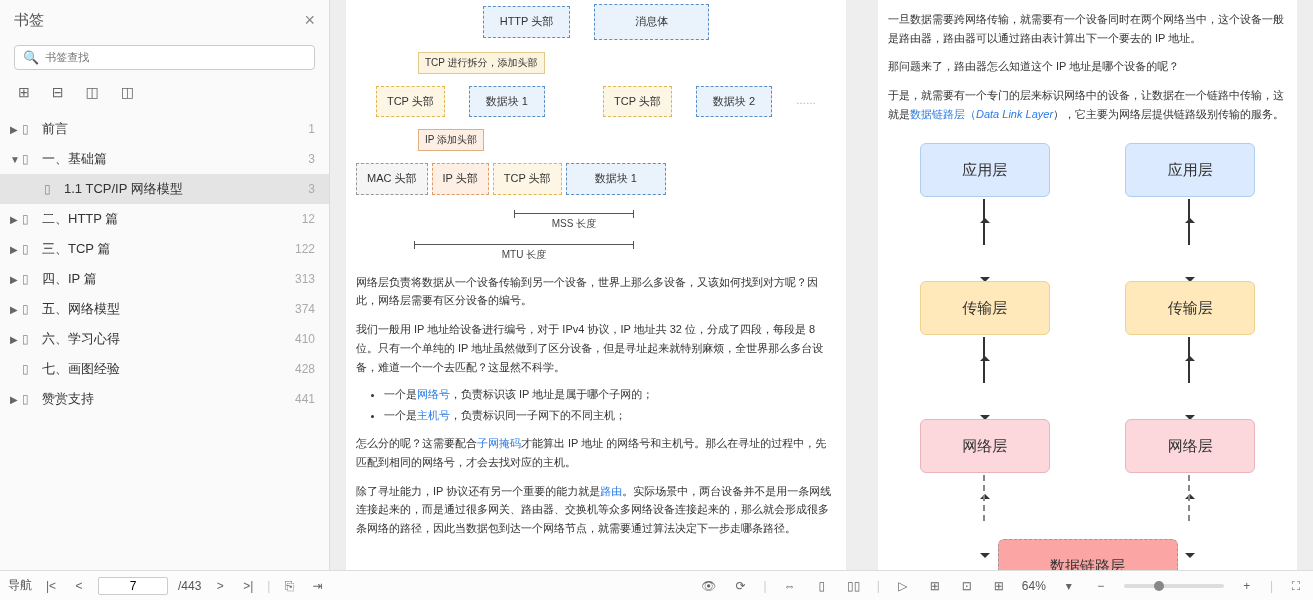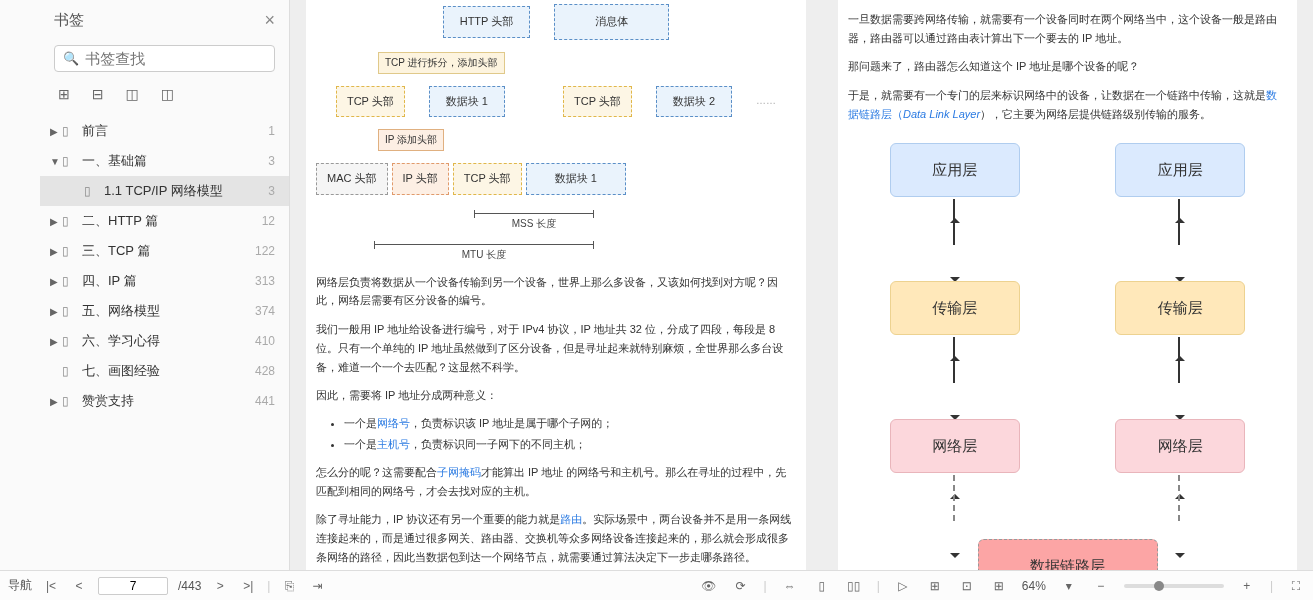--- a/index.html
+++ b/index.html
@@ -1,23 +1,23 @@
 <!DOCTYPE html>
 <html><head>
 <meta charset="utf-8">
 <style>
 * { margin: 0; padding: 0; box-sizing: border-box; }
 body { font-family: -apple-system, "Microsoft YaHei", sans-serif; font-size: 13px; color: #333; overflow: hidden; }
 .app { display: flex; height: 570px; width: 1313px; }
-.sidebar { width: 290px; border-right: 1px solid #ddd; display: flex; flex-direction: column; background: #fafafa; padding-left: 40px; }
+.sidebar { width: 330px; border-right: 1px solid #ddd; display: flex; flex-direction: column; background: #fafafa; }
 .sb-head { display: flex; align-items: center; justify-content: space-between; padding: 10px 14px 8px; font-size: 15px; color: #555; }
 .close-x { color: #888; font-size: 18px; cursor: pointer; }
 .search-wrap { padding: 6px 14px 10px; }
 .search { display: flex; align-items: center; border: 1px solid #ccc; border-radius: 4px; padding: 4px 8px; background: #fff; }
-.search input { border: none; outline: none; flex: 1; font-size: 15px; background: transparent; }
+.search input { border: none; outline: none; flex: 1; font-size: 11px; background: transparent; font-family: Liberation Mono, monospace; }
 .search .mag { color: #999; margin-right: 6px; }
 .toolbar-mini { display: flex; gap: 22px; padding: 4px 18px 10px; color: #666; font-size: 14px; }
 .toolbar-mini span { cursor: pointer; }
 .bm-list { flex: 1; overflow: auto; padding-top: 4px; }
 .bm { display: flex; align-items: center; padding: 6px 14px 6px 10px; font-size: 13px; color: #333; cursor: pointer; }
 .bm.sel { background: #e4e4e4; }
 .bm.indent { padding-left: 32px; }
 .bm .arr { width: 10px; font-size: 10px; color: #666; margin-right: 2px; }
 .bm .icn { width: 14px; font-size: 12px; color: #888; margin-right: 6px; }
 .bm .lbl { flex: 1; }
@@ -179,21 +179,20 @@
           <div class="ruler"></div>
           <div class="rlbl">MSS 长度</div>
         </div>
         <div style="align-self:flex-start; margin-left:58px; width:220px; margin-top:-6px;">
           <div class="ruler"></div>
           <div class="rlbl">MTU 长度</div>
         </div>
       </div>
       <p class="para">网络层负责将数据从一个设备传输到另一个设备，世界上那么多设备，又该如何找到对方呢？因此，网络层需要有区分设备的编号。</p>
       <p class="para">我们一般用 IP 地址给设备进行编号，对于 IPv4 协议，IP 地址共 32 位，分成了四段，每段是 8 位。只有一个单纯的 IP 地址虽然做到了区分设备，但是寻址起来就特别麻烦，全世界那么多台设备，难道一个一个去匹配？这显然不科学。</p>
-      <p class="para">因此，需要将 IP 地址分成两种意义：</p>
       <ul class="bul">
         <li><span>一个是</span><span class="blue">网络号</span><span>，负责标识该 IP 地址是属于哪个子网的；</span></li>
         <li><span>一个是</span><span class="blue">主机号</span><span>，负责标识同一子网下的不同主机；</span></li>
       </ul>
       <p class="para"><span>怎么分的呢？这需要配合</span><span class="blue">子网掩码</span><span>才能算出 IP 地址 的网络号和主机号。那么在寻址的过程中，先匹配到相同的网络号，才会去找对应的主机。</span></p>
       <p class="para"><span>除了寻址能力，IP 协议还有另一个重要的能力就是</span><span class="blue">路由</span><span>。实际场景中，两台设备并不是用一条网线连接起来的，而是通过很多网关、路由器、交换机等众多网络设备连接起来的，那么就会形成很多条网络的路径，因此当数据包到达一个网络节点，就需要通过算法决定下一步走哪条路径。</span></p>
 
     </div>
 
     <div class="page page2">

